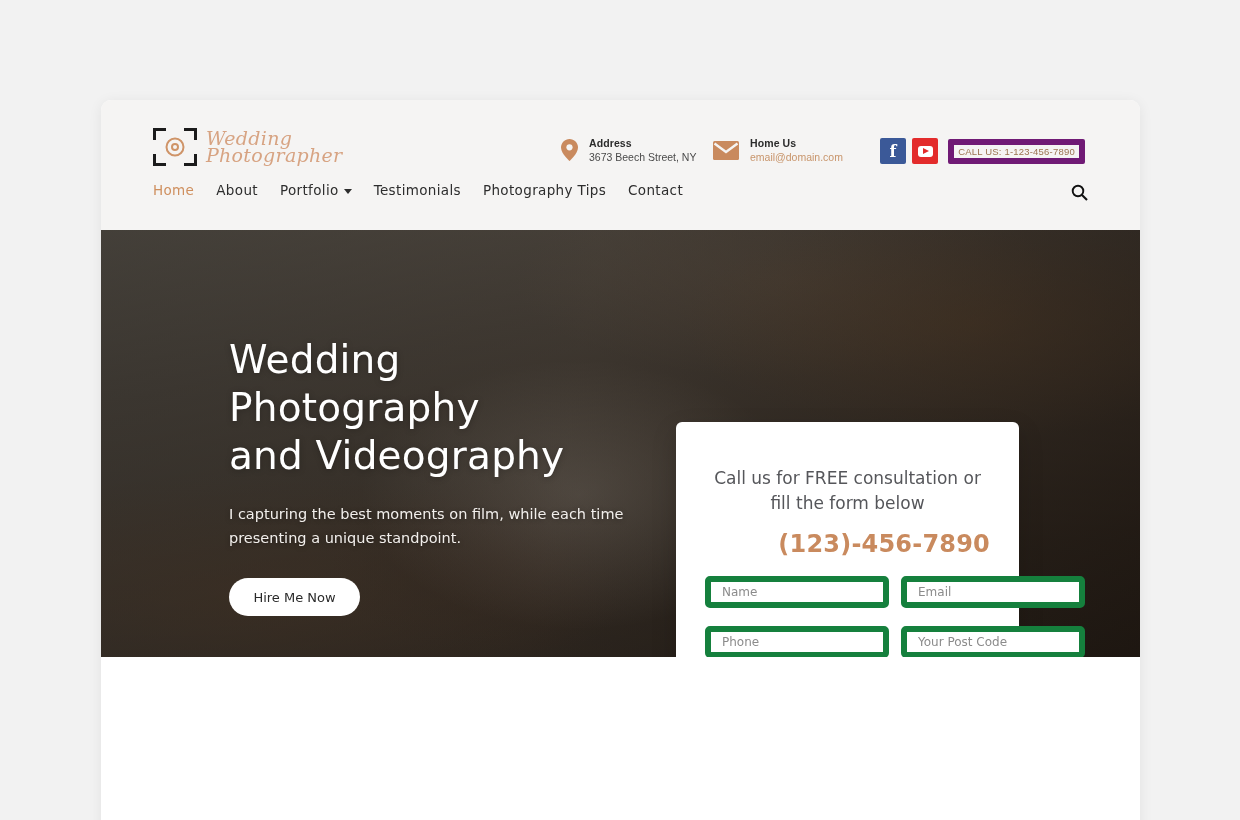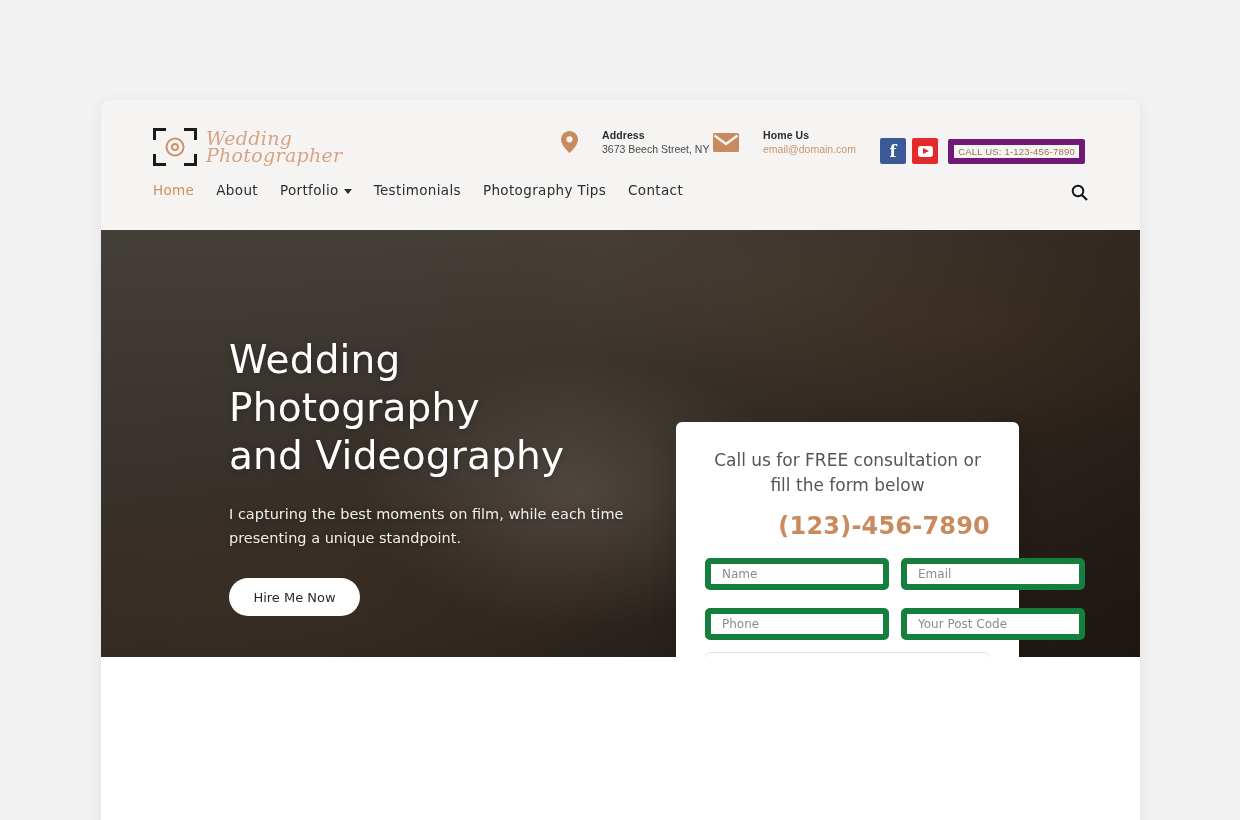--- a/index.html
+++ b/index.html
@@ -58,22 +58,22 @@
     font-style: italic;
     color: #d7a382;
     font-size: 19px;
     line-height: 17px;
     letter-spacing: .3px;
   }
   .logo-text span { display: block; }
 
   
   .contact-block {
-    position: absolute; top: 28px;
-    display: flex; align-items: center; gap: 24px;
+    position: absolute; top: 36px;
+    display: flex; align-items: center; gap: 11px;
   }
   #contact-address { left: 460px; }
   #contact-email   { left: 612px; }
   .c-ico { color: #c98a5e; display: flex; align-items: center; }
   .c-lines { line-height: 1.35; }
   .c-title { font-size: 10.5px; font-weight: bold; color: #2b2b2b; letter-spacing: .1px; }
   .c-val   { font-size: 10.5px; color: #4a4a4a; }
   .c-val.link { color: #c8956b; }
 
   
@@ -191,21 +191,21 @@
   }
 
   
   #lead-card {
     position: absolute;
     left: 575px; top: 192px;
     width: 343px; height: 394px;
     background: #fff;
     border-radius: 6px;
     box-shadow: 0 10px 26px rgba(0,0,0,0.16);
-    padding: 26px 29px 0 29px;
+    padding: 44px 29px 0 29px;
     z-index: 5;
   }
   #form-heading {
     text-align: center;
     color: #55565a;
     font-size: 17px;
     line-height: 25px;
     font-family: "DejaVu Sans", sans-serif;
   }
   #form-phone {

